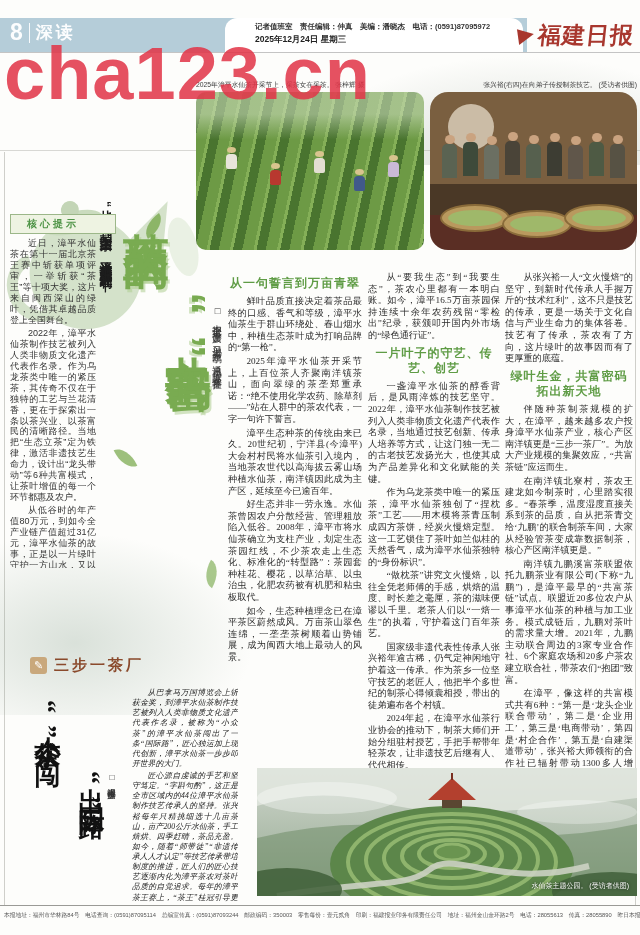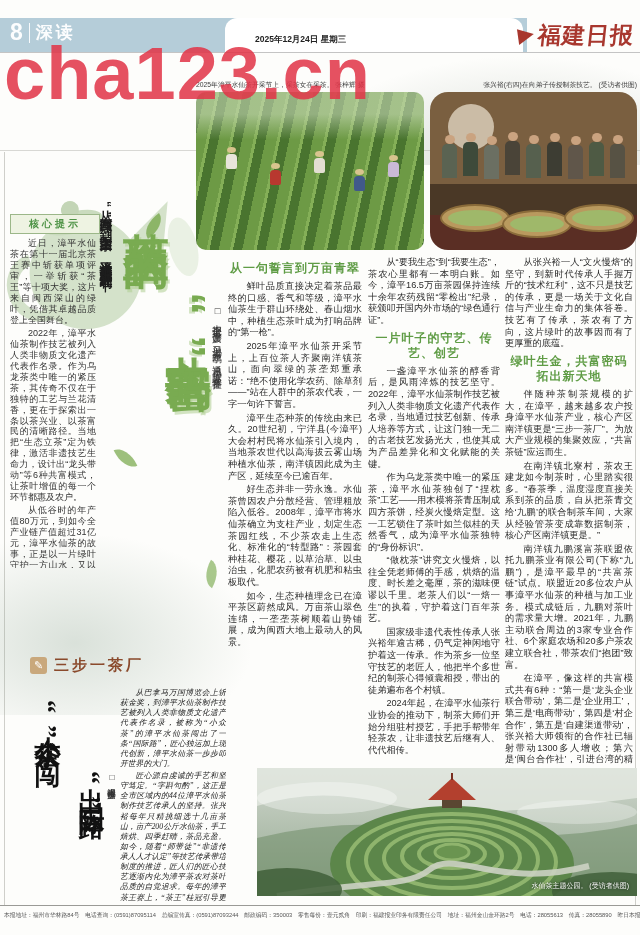--- a/index.html
+++ b/index.html
@@ -60,43 +60,43 @@
   
   .kicker{left:97px;top:200px;height:340px;font-size:12.5px;font-weight:bold;color:#1d1d1d;letter-spacing:1px;}
   .big-title{font-size:46px;font-weight:bold;color:#79ab51;letter-spacing:4px;
              text-shadow:2px 3px 0 rgba(175,205,145,.55);font-family:"Liberation Sans",sans-serif;}
   .bt1{left:116px;top:196px;height:260px;}
   .bt2{left:158px;top:292px;height:290px;}
   .byline-main{left:210px;top:305px;height:265px;font-size:9.5px;color:#333;letter-spacing:1px;}
 
   
   .coretips{left:10px;top:214px;width:86px;}
-  .ct-badge{width:72px;margin:0 auto;padding:2px 8px;text-align:center;font-size:10px;font-weight:bold;
+  .ct-badge{width:72px;margin:0 auto;padding:2px 16px;font-size:10px;font-weight:bold;
             color:#4f9447;background:#eef3e2;border:1px solid #9cb789;letter-spacing:3px;}
   .ct-body{margin-top:4px;max-height:330px;overflow:hidden;font-size:9px;line-height:1.22;text-align:justify;color:#333;}
   .ct-body p{margin:0 0 2px 0;text-indent:2em;}
 
   
-  .col{top:257px;height:508px;overflow:hidden;font-size:9.2px;line-height:1.26;text-align:justify;color:#2b2b2b;}
+  .col{top:272px;height:508px;overflow:hidden;font-size:9.2px;line-height:1.26;text-align:justify;color:#2b2b2b;font-family:Liberation Serif, serif;}
   .col p{margin:0 0 2px 0;text-indent:2em;}
   .col-a{left:228px;width:134px;}
   .col-b{left:368px;width:132px;}
   .col-c{left:505px;width:128px;}
   .sec-head{margin:4px 0 5px 0;text-align:center;font-size:12px;font-weight:bold;color:#5f9c45;letter-spacing:1px;text-indent:0 !important;}
 
   
   .notes-head{left:30px;top:656px;display:flex;align-items:center;gap:7px;}
   .notes-icon{width:17px;height:17px;background:#c9a87c;border-radius:3px;color:#fff;font-size:11px;
               display:flex;align-items:center;justify-content:center;}
   .notes-label{font-size:15px;font-weight:bold;color:#8a4a2c;letter-spacing:3px;}
   .notes-title{font-family:"Liberation Serif",serif;font-weight:bold;color:#111;font-size:26px;letter-spacing:3px;}
   .nt1{left:30px;top:700px;height:215px;}
   .nt2{left:74px;top:768px;height:150px;}
   .notes-byline{left:106px;top:772px;height:120px;font-size:8.5px;color:#333;}
-  .notes-body{left:120px;top:688px;width:106px;height:214px;overflow:hidden;
+  .notes-body{left:132px;top:688px;width:106px;height:214px;overflow:hidden;
               font-family:"Liberation Serif",serif;font-style:italic;
               font-size:7.8px;line-height:1.3;text-align:justify;color:#222;}
   .notes-body p{margin:0 0 2px 0;text-indent:2em;}
 
   
   .photo-b{left:257px;top:768px;width:380px;height:128px;overflow:hidden;background:#aab6a6;}
   .photo-b-cap{position:absolute;right:8px;bottom:5px;font-size:7px;color:#fff;text-shadow:0 0 3px rgba(0,0,0,.8);}
 </style>
 </head>
 <body>
@@ -104,20 +104,21 @@
 <div id="page">
 
   <div class="abs head-band"></div>
   <div class="abs head-tab"></div>
   <div class="abs head-underline"></div>
   <div class="abs sec-label">
     <span class="sec-num">8</span>
     <span class="sec-sep"></span>
     <span class="sec-name">深读</span>
   </div>
+  <div class="abs duty">记者值班室　责任编辑：仲真　美编：潘晓杰　电话：(0591)87095972</div>
   <div class="abs date">2025年12月24日 星期三</div>
   <div class="abs masthead">
     <span class="mast-flag"></span>
     <span class="mast-name">福建日报</span>
   </div>
   <div class="abs watermark">cha123.cn</div>
 
   <div class="abs rule-top"></div>
   <div class="abs edge" style="left:4px;"></div>
   <div class="abs edge" style="left:635px;"></div>

